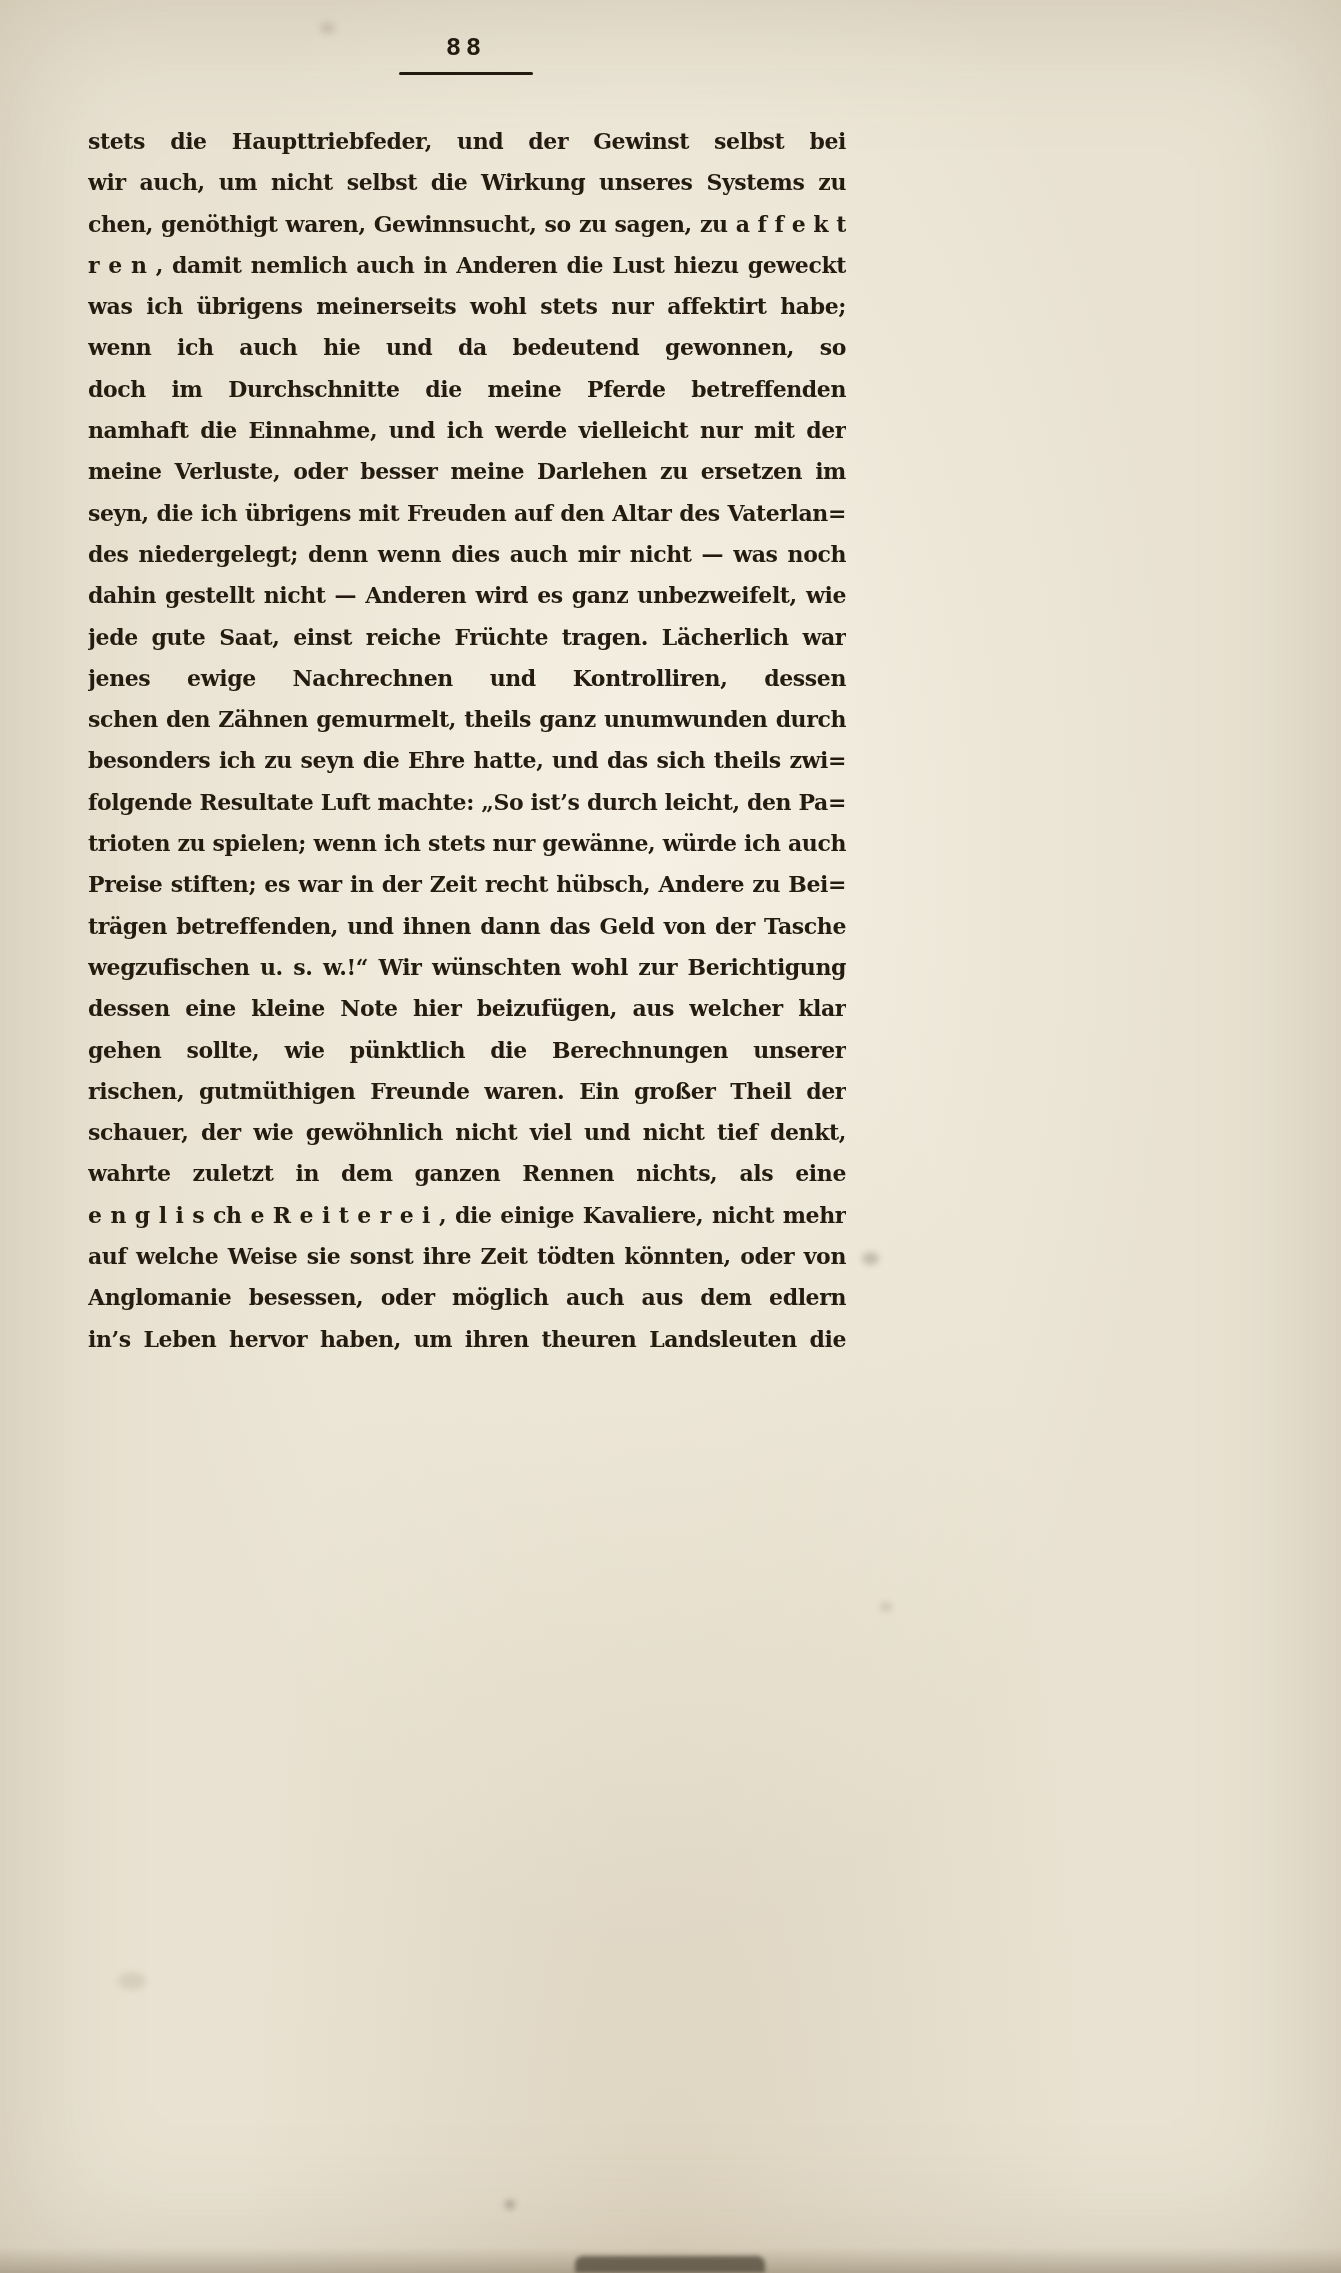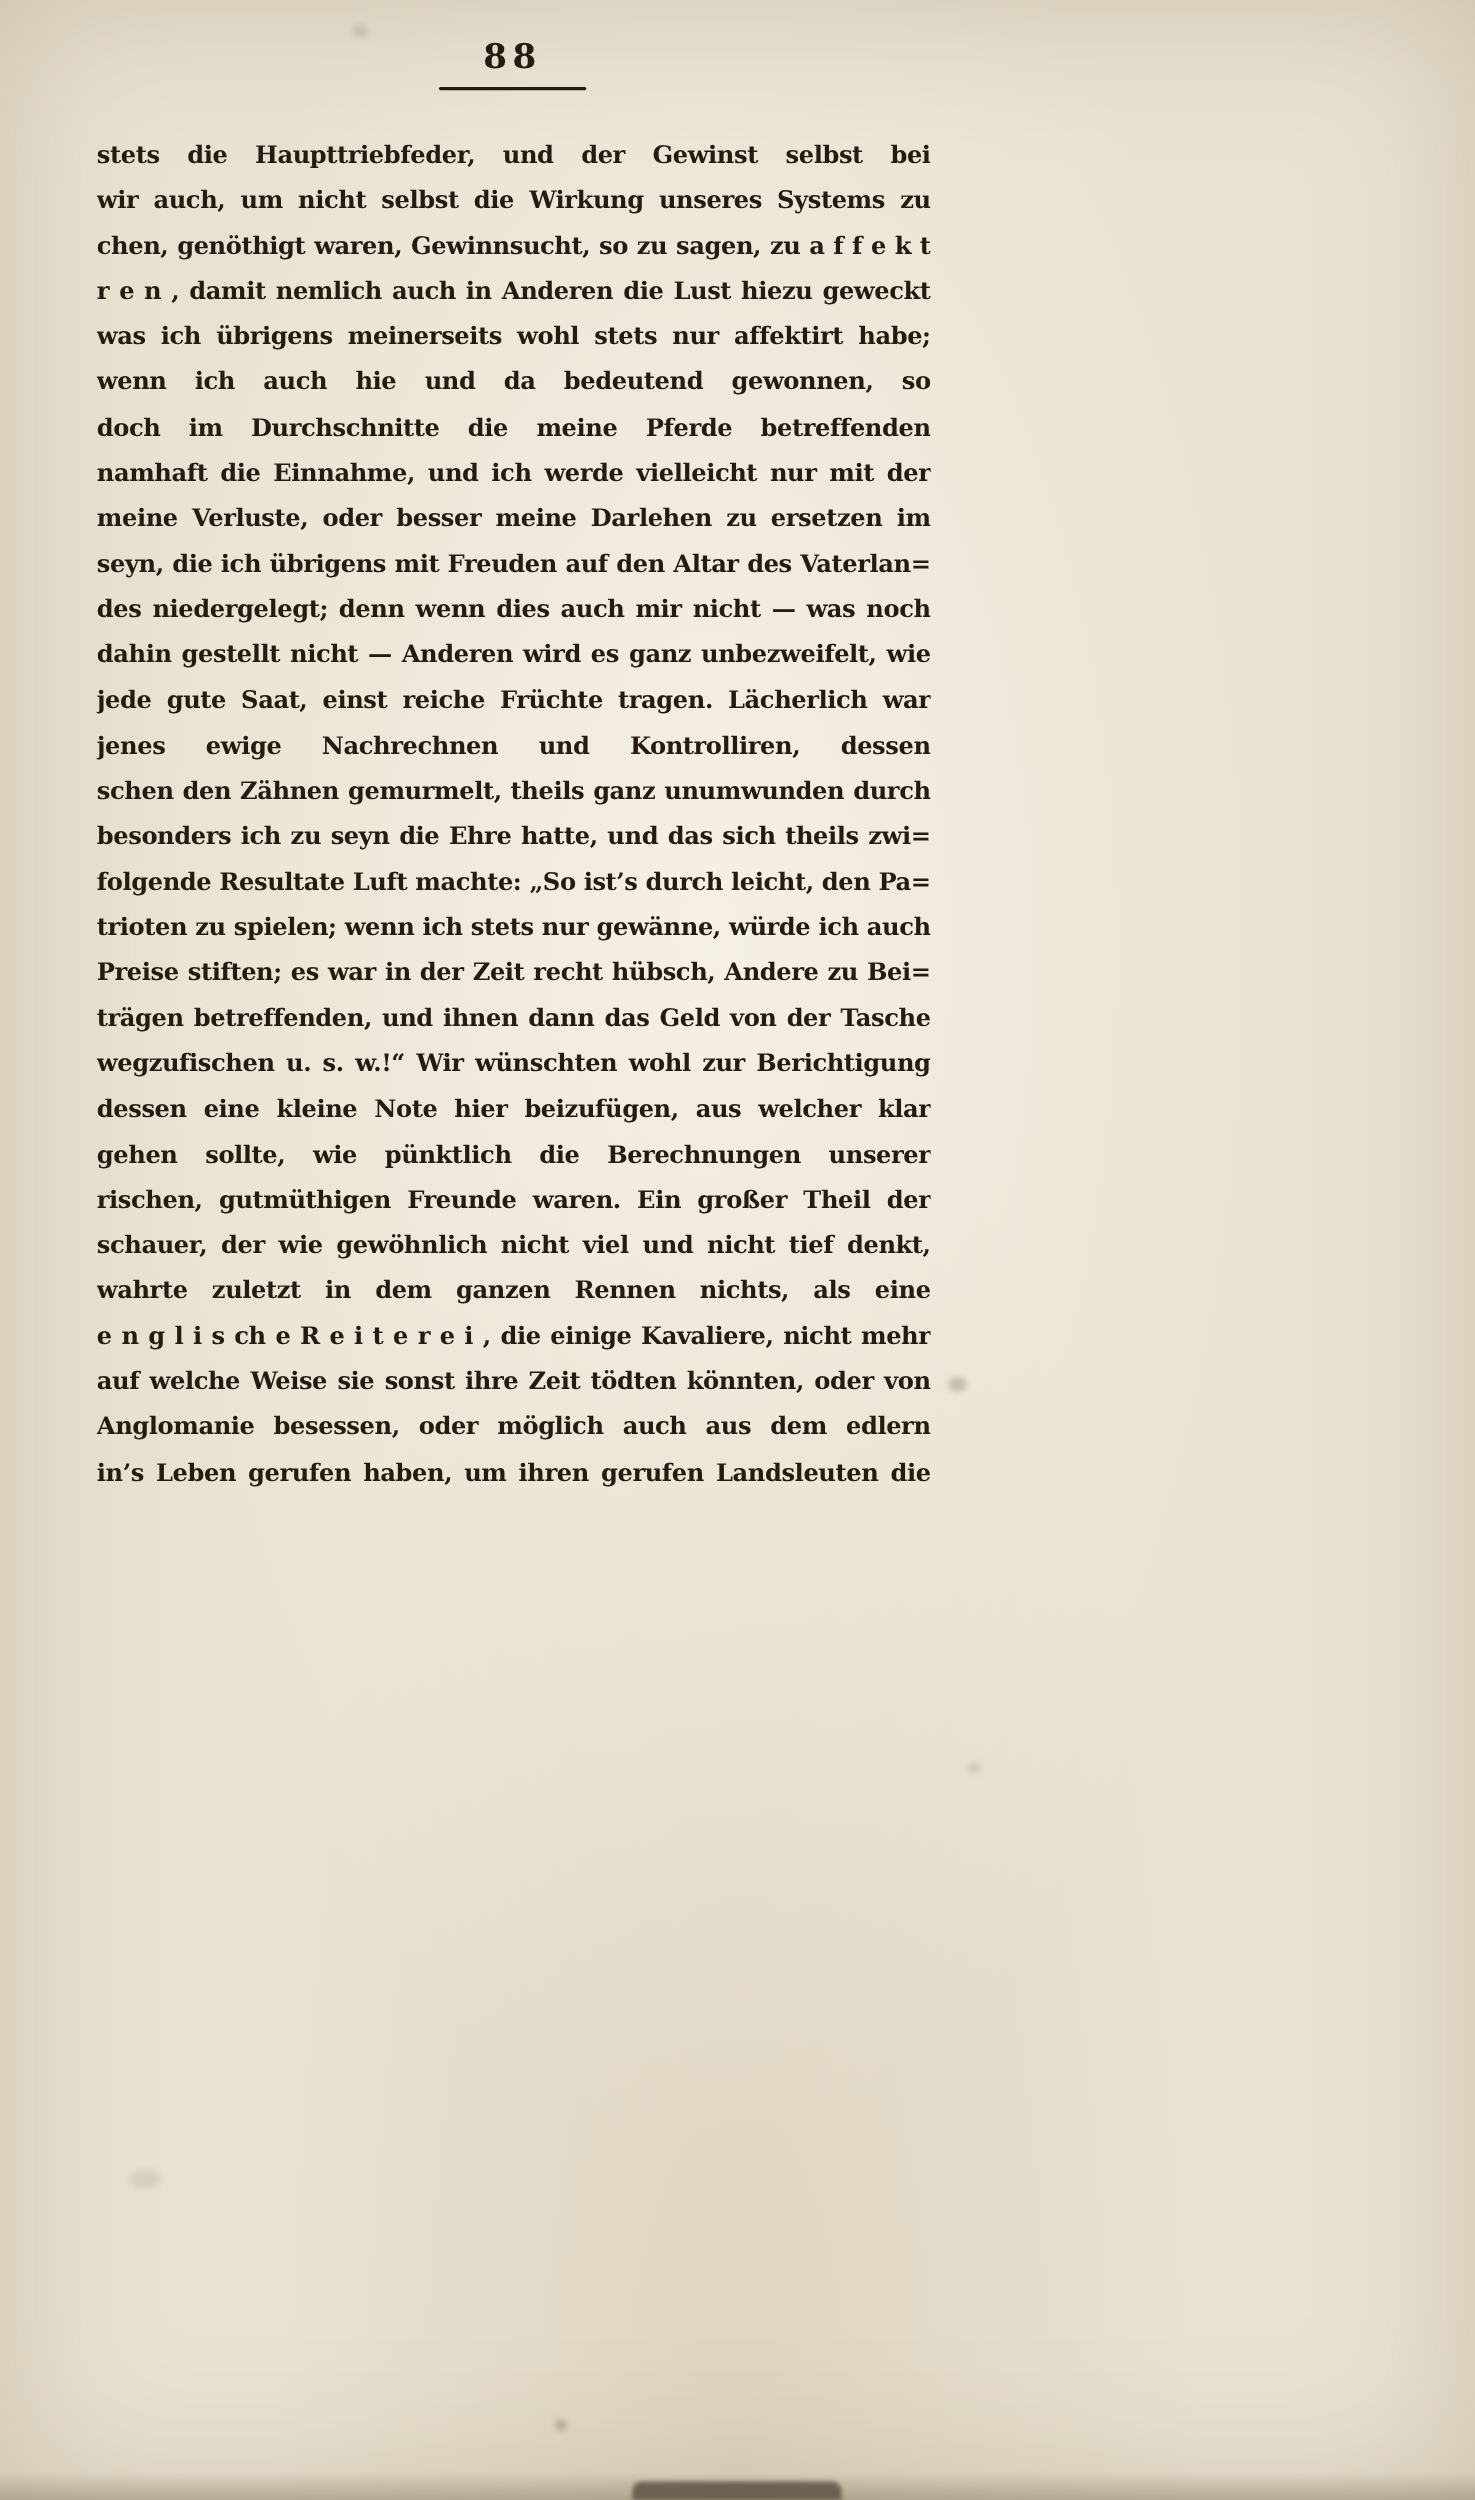--- a/index.html
+++ b/index.html
@@ -27,23 +27,24 @@
   .page-header {
     position: absolute;
     left: 88px;
     top: 34px;
     width: 756px;
     text-align: center;
     color: #241a10;
   }
   .page-number {
     display: inline-block;
-    font-size: 31px;
+    font-size: 25px;
     font-weight: bold;
     letter-spacing: 5px;
+    font-family: Liberation Mono, monospace;
   }
   .header-rule {
     width: 134px;
     height: 3px;
     background: #241a10;
     margin: 9px auto 0 auto;
     border-radius: 2px;
   }
 
   .text-block {
@@ -129,21 +130,21 @@
       <div class="line">trägen betreffenden, und ihnen dann das Geld von der Tasche</div>
       <div class="line">wegzufischen u. s. w.!“ Wir wünschten wohl zur Berichtigung</div>
       <div class="line">dessen eine kleine Note hier beizufügen, aus welcher klar hervor=</div>
       <div class="line">gehen sollte, wie pünktlich die Berechnungen unserer verleumde=</div>
       <div class="line">rischen, gutmüthigen Freunde waren. Ein großer Theil der Zu=</div>
       <div class="line">schauer, der wie gewöhnlich nicht viel und nicht tief denkt, ge=</div>
       <div class="line">wahrte zuletzt in dem ganzen Rennen nichts, als eine sogenannte</div>
       <div class="line">e n g l i s ch e  R e i t e r e i , die einige Kavaliere, nicht mehr wissend,</div>
       <div class="line">auf welche Weise sie sonst ihre Zeit tödten könnten, oder von der</div>
       <div class="line">Anglomanie besessen, oder möglich auch aus dem edlern Antriebe,</div>
-      <div class="line">in’s Leben gerufen haben, um ihren gerufen Landsleuten die</div>
+      <div class="line">in’s Leben hervor haben, um ihren theuren Landsleuten die</div>
     </div>
 
   <div class="stain s1"></div>
   <div class="stain s2"></div>
   <div class="stain s3"></div>
   <div class="stain s4"></div>
   <div class="stain s5"></div>
 
   <div class="scan-edge"></div>
   <div class="edge-shadow-bottom"></div>

